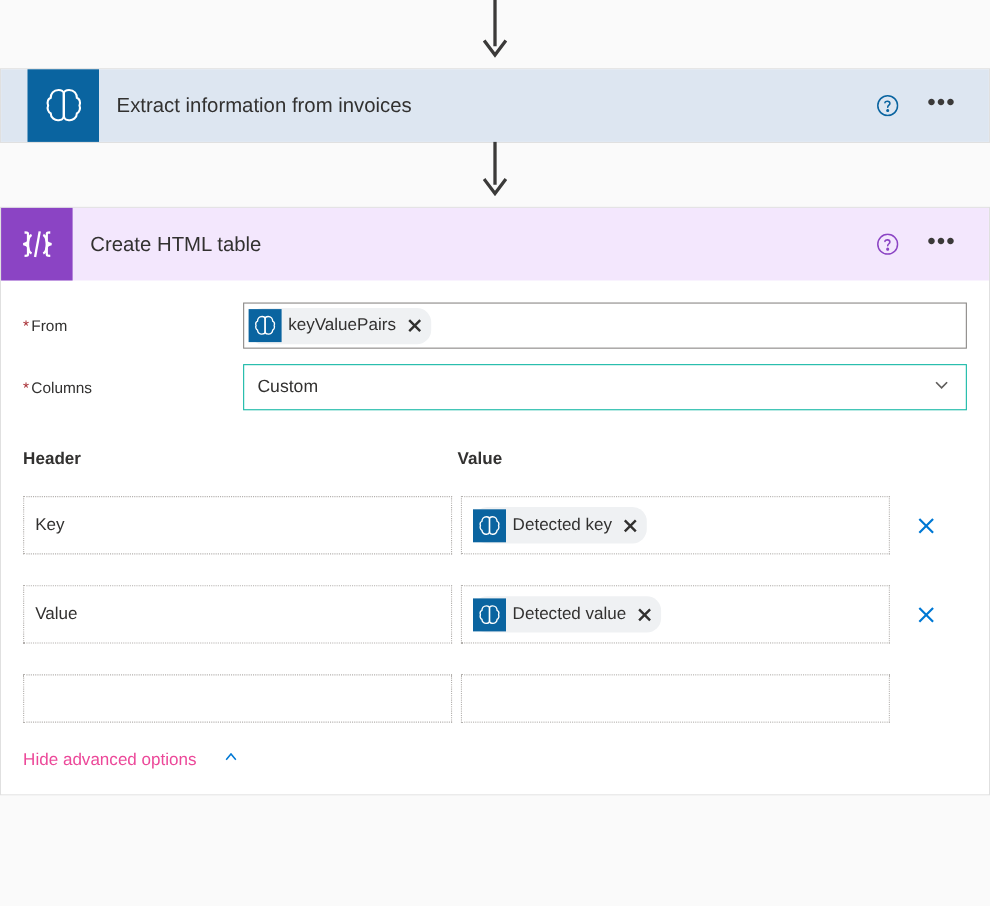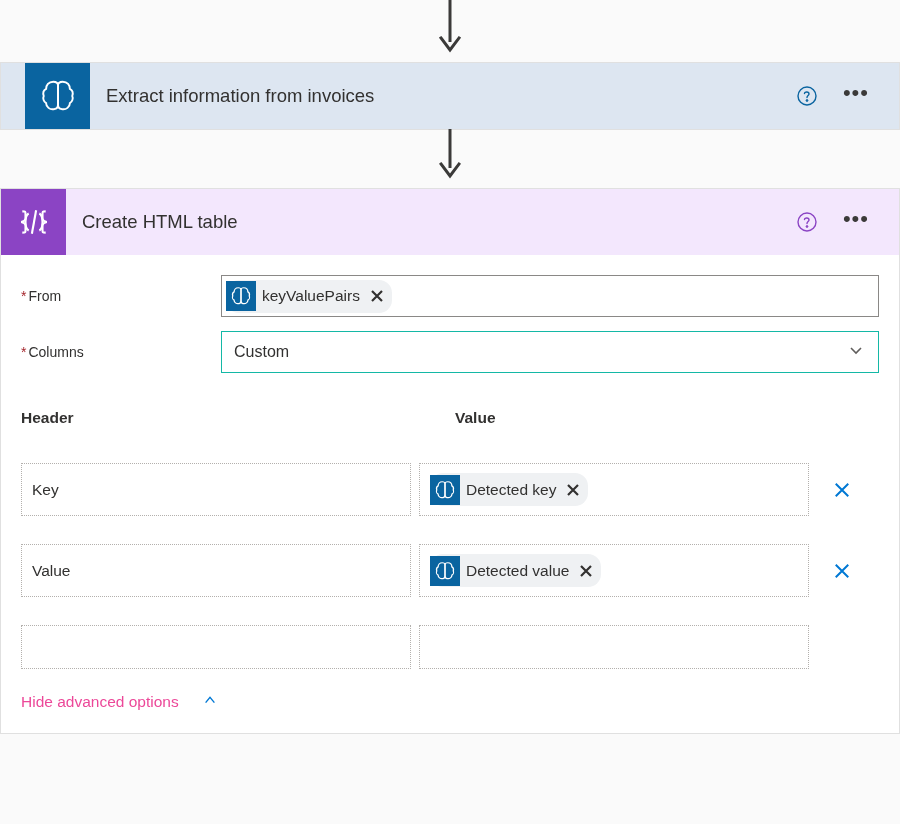--- a/index.html
+++ b/index.html
@@ -148,24 +148,23 @@
   .select-field .chev {
     position: absolute;
     right: 14px;
     top: 50%;
     transform: translateY(-50%);
   }
 
   .col-headers {
     display: flex;
     margin-top: 36px;
-    margin-bottom: 36px;
+    margin-bottom: 24px;
     font-weight: 600;
     font-size: 15.5px;
-    gap: 39px;
   }
   .col-headers .h1 { width: 395px; }
   .col-headers .h2 { flex: 1; }
 
   .col-row {
     display: flex;
     align-items: stretch;
     gap: 8px;
     margin-bottom: 28px;
   }

